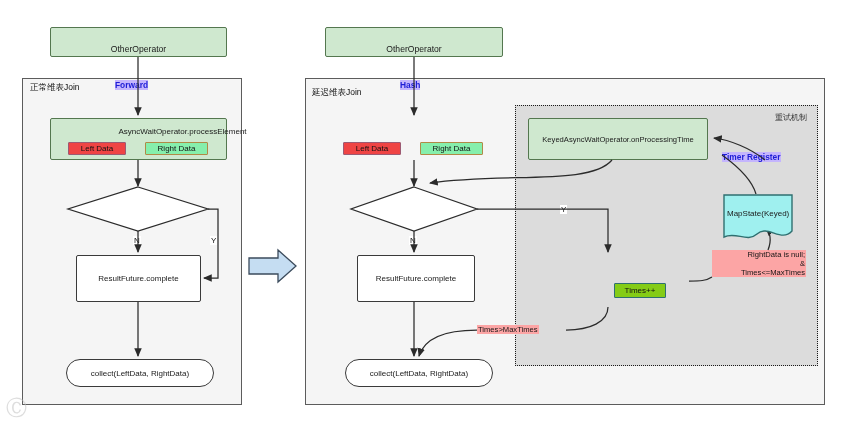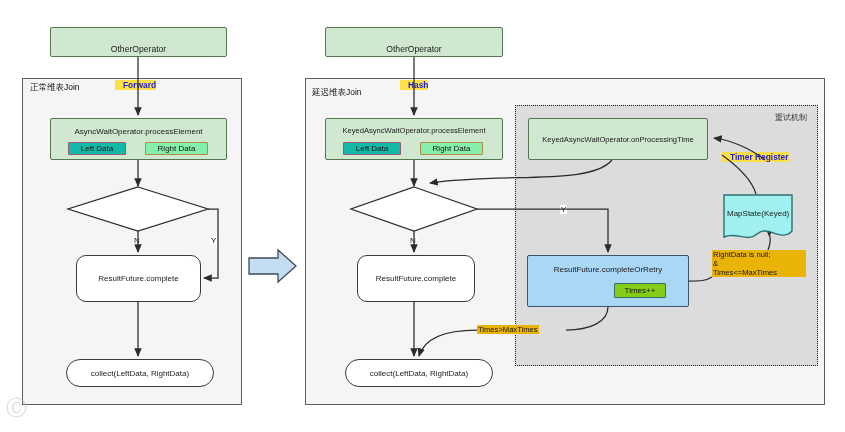--- a/index.html
+++ b/index.html
@@ -14,37 +14,37 @@
   .lbl{position:absolute;white-space:nowrap;}
 
   
   .panel{background:#f5f5f5;border:1px solid #5c5c5c;}
   .panel-title{font-size:8.5px;color:#111;}
   .retry-zone{background:#dcdcdc;border:1.6px dotted #1a1a1a;}
   .retry-title{font-size:8px;color:#333;}
 
   
   .green{background:#cfe8cf;border:1.3px solid #54774f;border-radius:2px;}
-  .white{background:#ffffff;border:1.3px solid #3a3a3a;border-radius:10px;}
+  .white{background:#ffffff;border:1.3px solid #3a3a3a;border-radius:2px;}
   .blue{background:#a9d7f5;border:1.4px solid #36566e;border-radius:2px;}
   .pill{background:#ffffff;border:1.3px solid #3a3a3a;border-radius:14px;}
   .chip{position:absolute;box-sizing:border-box;display:flex;align-items:center;
         justify-content:center;font-size:8px;color:#111;border-radius:1px;}
-  .chip-left{background:#14b8a6;border:1.2px solid #9c5a73;}
+  .chip-left{background:#ef4444;border:1.2px solid #9c5a73;}
   .chip-right{background:#86efac;border:1.2px solid #b08a46;}
   .chip-times{background:#84cc16;border:1.3px solid #2f6f70;margin-left:32px;}
 
   .t9{font-size:8.6px;color:#1a1a1a;margin-top:14px;}
   .t8{font-size:8px;color:#1a1a1a;}
   .t75{font-size:7.6px;color:#1a1a1a;}
 
-  .edge-label{position:absolute;background:#eab308;font-size:7.6px;color:#151515;
-              padding:0 1px;white-space:nowrap;text-align:left;line-height:9px;}
+  .edge-label{position:absolute;background:#fca5a5;font-size:7.6px;color:#151515;
+              padding:0 1px;white-space:nowrap;text-align:right;line-height:9px;}
   .blue-label{position:absolute;font-size:8.4px;font-weight:bold;color:#1d1dd6;
-              background:#fde047;white-space:nowrap;padding-left:8px;}
+              background:#c4b5fd;white-space:nowrap;}
   .yn{position:absolute;font-size:8px;color:#111;background:#ffffff;padding:0 1px;}
 
   
   .watermark{position:absolute;left:6px;top:398px;display:flex;align-items:center;
              opacity:.55;}
   .wm-mark{font-size:21px;color:#c2c2c2;line-height:1;margin-right:3px;
            font-family:"DejaVu Sans",sans-serif;}
   .wm-text{font-size:19px;color:#cfcfcf;font-weight:bold;letter-spacing:1px;
            font-family:"DejaVu Sans",sans-serif;
            -webkit-text-stroke:0.7px #bdbdbd;}
@@ -57,21 +57,21 @@
   <div class="node panel" style="left:22px;top:78px;width:220px;height:327px;"></div>
   <div class="lbl panel-title" style="left:30px;top:82px;">正常维表Join</div>
 
   <div class="node green" style="left:50px;top:27px;width:177px;height:30px;">
     <span class="t9">OtherOperator</span>
   </div>
 
   <div class="blue-label" style="left:115px;top:80px;">Forward</div>
 
   <div class="node green" style="left:50px;top:118px;width:177px;height:42px;">
-    <span class="t8" style="position:absolute;top:8px;left:0;width:100%;">AsyncWaitOperator.processElement</span>
+    <span class="t8" style="position:absolute;top:8px;left:0;width:100%;padding-left:44px;">AsyncWaitOperator.processElement</span>
   </div>
   <div class="chip chip-left" style="left:68px;top:142px;width:58px;height:13px;">Left Data</div>
   <div class="chip chip-right" style="left:145px;top:142px;width:63px;height:13px;">Right Data</div>
 
   <div class="lbl t8" style="left:98px;top:204px;">RightData is null?</div>
 
   <div class="yn" style="left:133px;top:236px;">N</div>
   <div class="yn" style="left:210px;top:236px;">Y</div>
 
   <div class="node white" style="left:76px;top:255px;width:125px;height:47px;">
@@ -87,41 +87,35 @@
 
   <div class="node retry-zone" style="left:515px;top:105px;width:303px;height:261px;"></div>
   <div class="lbl retry-title" style="left:775px;top:112px;">重试机制</div>
 
   <div class="node green" style="left:325px;top:27px;width:178px;height:30px;">
     <span class="t9">OtherOperator</span>
   </div>
 
   <div class="blue-label" style="left:400px;top:80px;">Hash</div>
 
-  <div class="node green" style="left:325px;top:118px;width:178px;height:42px;">
-    <span class="t75" style="position:absolute;top:7px;left:0;width:100%;">KeyedAsyncWaitOperator.processElement</span>
-  </div>
   <div class="chip chip-left" style="left:343px;top:142px;width:58px;height:13px;">Left Data</div>
   <div class="chip chip-right" style="left:420px;top:142px;width:63px;height:13px;">Right Data</div>
 
   <div class="node green" style="left:528px;top:118px;width:180px;height:42px;">
     <span class="t75">KeyedAsyncWaitOperator.onProcessingTime</span>
   </div>
 
   <div class="lbl t8" style="left:382px;top:204px;">RightData is null?</div>
   <div class="yn" style="left:409px;top:236px;">N</div>
   <div class="yn" style="left:560px;top:205px;">Y</div>
 
   <div class="node white" style="left:357px;top:255px;width:118px;height:47px;">
     <span class="t8">ResultFuture.complete</span>
   </div>
 
-  <div class="node blue" style="left:527px;top:255px;width:162px;height:52px;">
-    <span class="t8" style="position:absolute;top:9px;left:0;width:100%;">ResultFuture.completeOrRetry</span>
-  </div>
   <div class="chip chip-times" style="left:582px;top:283px;width:52px;height:15px;">Times++</div>
 
   <div class="node pill" style="left:345px;top:359px;width:148px;height:28px;">
     <span class="t8">collect(LeftData, RightData)</span>
   </div>
 
   <div class="lbl t8" style="left:727px;top:209px;">MapState(Keyed)</div>
 
   <div class="blue-label" style="left:722px;top:152px;">Timer Register</div>
 

